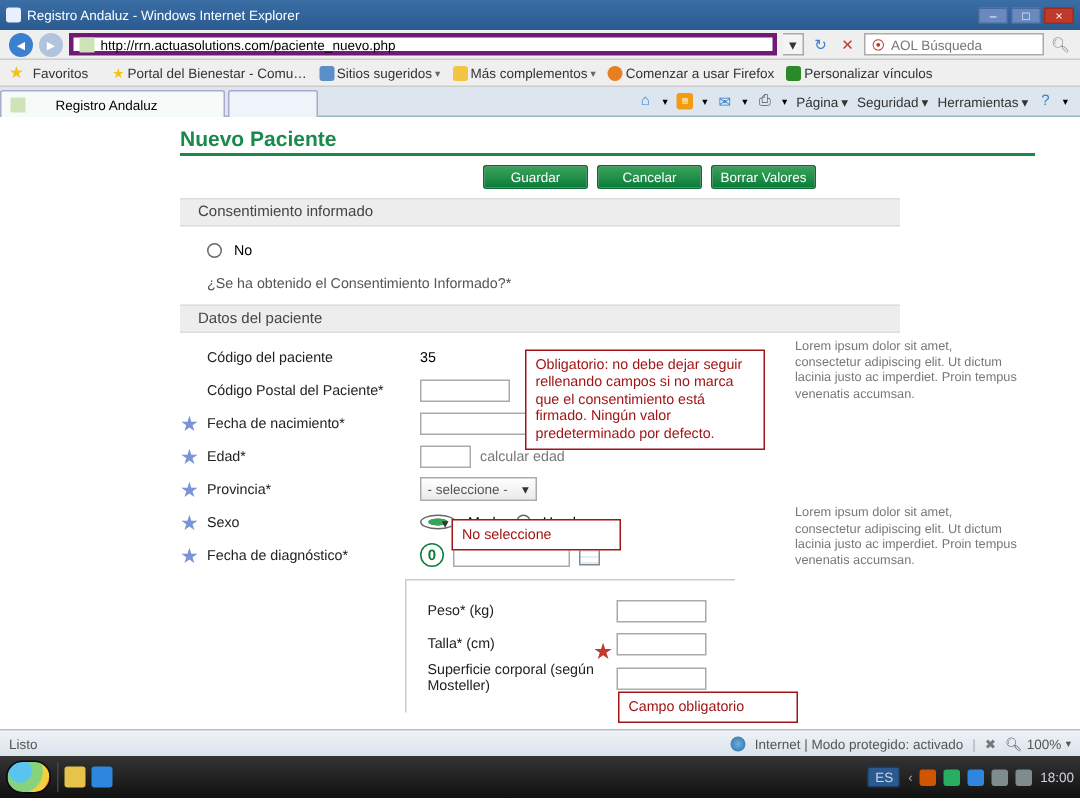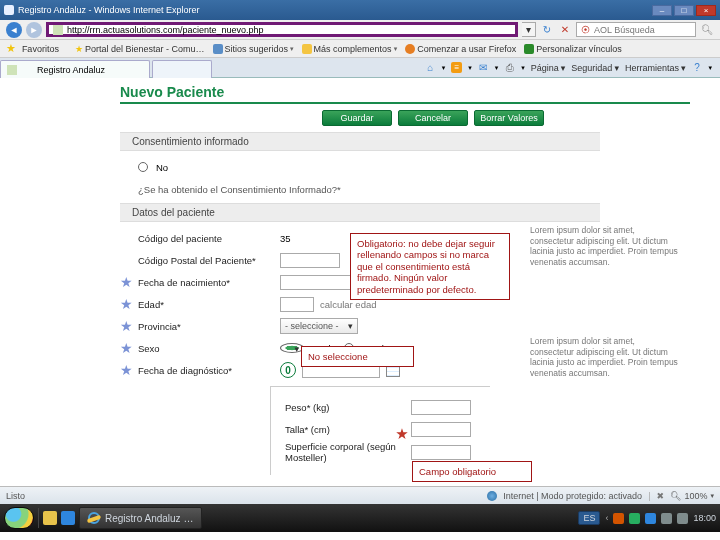--- a/index.html
+++ b/index.html
@@ -335,24 +335,20 @@
       <span class="dd" style="font-size:7px;">▾</span>
     </span>
   </div>
 </div>
 
 <div class="taskbar">
   <div class="start"></div>
   <div style="width:1px;height:20px;background:#444;"></div>
   <span style="width:14px;height:14px;background:#e8c34b;border-radius:2px;"></span>
   <span style="width:14px;height:14px;background:#2e86de;border-radius:2px;"></span>
-  <div class="tb-app">
-    <span class="ic-ie"></span>
-    <span>Registro Andaluz …</span>
-  </div>
   <div class="tray">
     <span class="fs">ES</span>
     <span style="color:#aaa;">‹</span>
     <span class="ti red"></span>
     <span class="ti green"></span>
     <span class="ti blue"></span>
     <span class="ti gray"></span>
     <span class="ti gray"></span>
     <span>18:00</span>
   </div>

